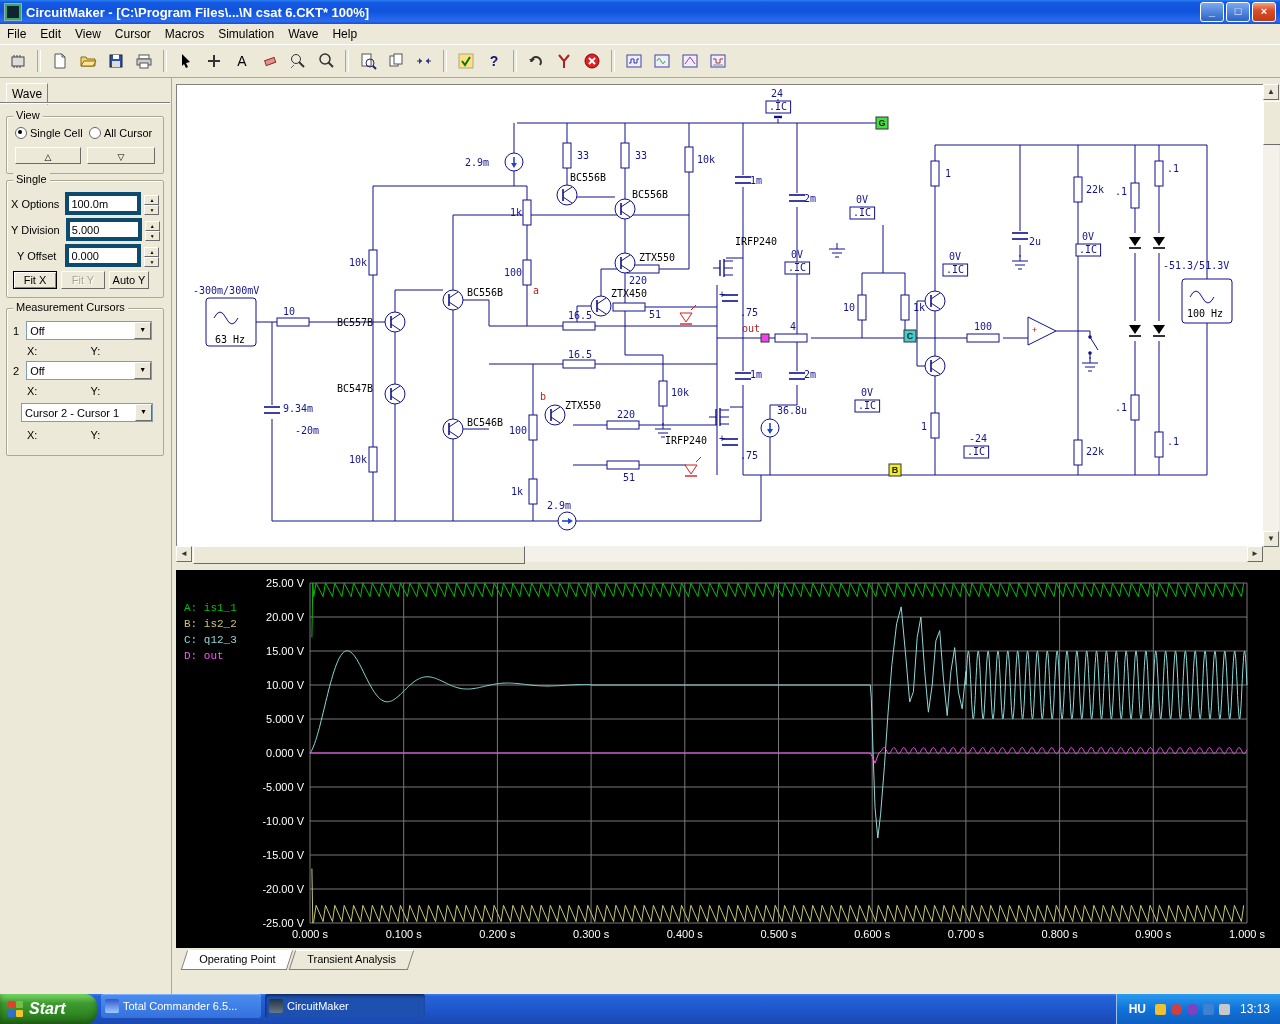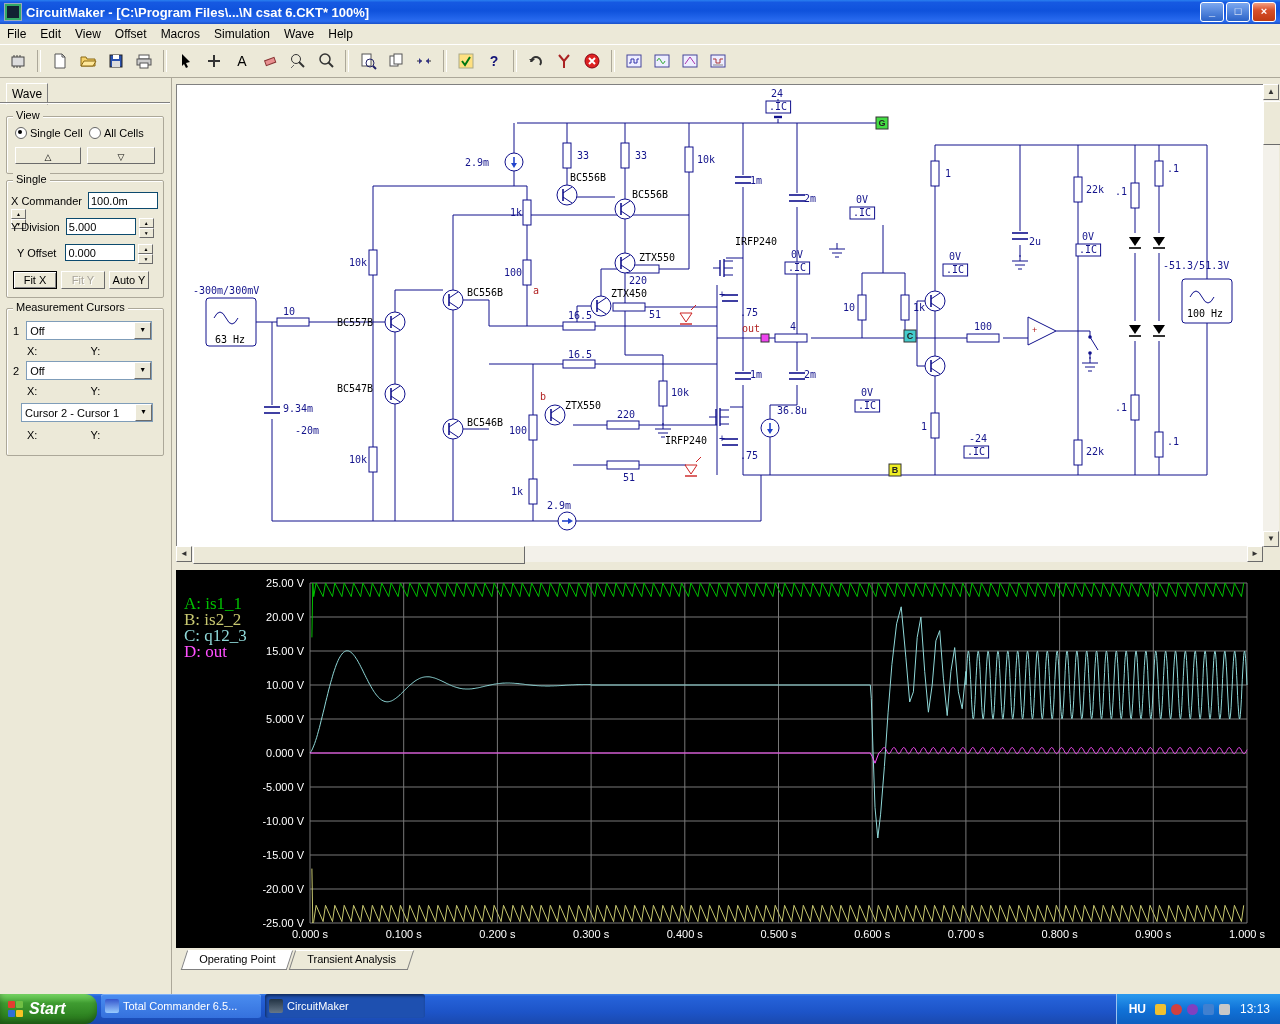--- a/index.html
+++ b/index.html
@@ -29,21 +29,21 @@
   .panel-line{position:absolute;left:0;top:25px;width:170px;border-top:1px solid #fff;box-shadow:0 -1px 0 #808080;}
   .grp{position:absolute;border:1px solid #aca899;border-radius:2px;box-shadow:inset 1px 1px 0 #fff;}
   .grp-title{position:absolute;top:-8px;left:6px;background:#ece9d8;padding:0 3px;font-size:11px;}
   .rad{display:inline-block;width:10px;height:10px;border-radius:50%;border:1px solid #666;background:#fff;vertical-align:-2px;margin-right:3px;}
   .rad.on::after{content:'';display:block;width:4px;height:4px;border-radius:50%;background:#000;margin:2px;}
   .sm{font-size:11px;}
   .btn3{background:#ece9d8;border:1px solid;border-color:#fff #6b6b6b #6b6b6b #fff;font-size:11px;
     font-family:"Liberation Sans",sans-serif;padding:0;}
   .btn-default{border:1px solid #000;box-shadow:inset 1px 1px 0 #fff,inset -1px -1px 0 #888;}
   .btn-dis{color:#a8a49a;text-shadow:1px 1px 0 #fff;}
-  .field{width:64px;height:15px;border:1px solid #0c4a6e;font-size:11px;padding:0 2px;font-family:"Liberation Sans",sans-serif;}
+  .field{width:64px;height:15px;border:4px solid #0c4a6e;font-size:11px;padding:0 2px;font-family:"Liberation Sans",sans-serif;}
   .spin{display:inline-flex;flex-direction:column;vertical-align:middle;}
   .spin span{width:13px;height:8px;font-size:5px;line-height:8px;text-align:center;background:#ece9d8;
     border:1px solid;border-color:#fff #6b6b6b #6b6b6b #fff;}
   .combo{display:inline-flex;background:#fff;border:1px solid #7f9db9;height:17px;align-items:center;}
   .combo-val{flex:1;font-size:11px;padding:0 3px;overflow:hidden;white-space:nowrap;}
   .combo-btn{width:15px;height:15px;background:#ece9d8;border:1px solid;border-color:#fff #6b6b6b #6b6b6b #fff;
     font-size:7px;text-align:center;line-height:14px;margin:0;}
   
   #circuit-view{left:176px;top:84px;width:1086px;height:461px;background:#fff;border:1px solid #808080;box-sizing:content-box;}
   
@@ -52,21 +52,21 @@
   #vscroll{left:1263px;top:84px;width:16px;height:463px;background:#f3f1ea;}
   #vscroll .sb-btn{width:16px;height:16px;line-height:14px;}
   #v-thumb{position:absolute;left:0;top:17px;width:16px;height:42px;background:#ece9d8;border:1px solid;border-color:#fff #6b6b6b #6b6b6b #fff;}
   #vscroll .down{position:absolute;bottom:0;}
   #hscroll{left:176px;top:546px;width:1087px;height:16px;background:#f3f1ea;}
   #hscroll .sb-btn{width:16px;height:16px;line-height:14px;position:absolute;top:0;}
   #hscroll .right{right:0;}
   #h-thumb{position:absolute;left:17px;top:0;width:330px;height:16px;background:#ece9d8;border:1px solid;border-color:#fff #6b6b6b #6b6b6b #fff;}
   
   #wave-view{left:176px;top:570px;width:1104px;height:378px;background:#000;}
-  #wave-legend{position:absolute;left:8px;top:24px;font-family:Liberation Serif, serif;font-size:17px;}
+  #wave-legend{position:absolute;left:8px;top:32px;font-family:Liberation Mono, monospace;font-size:11px;}
   #wave-legend div{height:16px;}
   
   #sheet-tabs{left:176px;top:950px;width:1104px;height:22px;display:flex;align-items:flex-start;padding-left:8px;box-sizing:border-box;}
   .sheet-tab{height:18px;padding:0 14px;margin-right:2px;transform:skewX(-18deg);border:1px solid #808080;border-top:1px solid #fff;background:#ece9d8;line-height:17px;}
   .sheet-tab.active{background:#fff;}
   .sheet-tab span{display:inline-block;transform:skewX(18deg);font-size:11px;}
   
   #taskbar{left:0;top:994px;width:1280px;height:30px;
     background:linear-gradient(180deg,#3c81e8 0%,#2663da 8%,#1d54c8 60%,#1a49ae 100%);display:flex;align-items:flex-start;}
   #start-btn{width:97px;height:30px;border-radius:0 12px 12px 0;
@@ -94,21 +94,21 @@
   <span style="flex:1;">CircuitMaker - [C:\Program Files\...\N csat 6.CKT* 100%]</span>
   <span class="cap-btn cap-min">_</span>
   <span class="cap-btn cap-max">□</span>
   <span class="cap-btn cap-close">×</span>
 </div>
 
 <div class="abs" id="menubar">
     <span class="menu-item">File</span>
     <span class="menu-item">Edit</span>
     <span class="menu-item">View</span>
-    <span class="menu-item">Offset</span>
+    <span class="menu-item">Cursor</span>
     <span class="menu-item">Macros</span>
     <span class="menu-item">Simulation</span>
     <span class="menu-item">Wave</span>
     <span class="menu-item">Help</span>
   </div>
 <div class="abs" id="toolbar">
     <button class="tb-btn">
       <svg width="18" height="18" viewBox="0 0 18 18">
         <rect x="3" y="5" width="12" height="9" fill="#ddd" stroke="#444"></rect>
         <path d="M5 3v2M8 3v2M11 3v2M5 14v2M8 14v2M11 14v2" stroke="#444" fill="none"></path>
@@ -256,30 +256,30 @@
 <div class="abs" id="left-panel">
   <div class="panel-tab">Wave</div>
   <div class="panel-line"></div>
 
   <div class="grp" style="left:6px;top:38px;width:156px;height:56px;">
     <span class="grp-title">View</span>
     <div style="position:absolute;left:8px;top:10px;" class="sm">
       <span class="rad on"></span><span>Single Cell</span>
     </div>
     <div style="position:absolute;left:82px;top:10px;" class="sm">
-      <span class="rad"></span><span>All Cells</span>
+      <span class="rad"></span><span>All Cursor</span>
     </div>
     <button class="btn3" style="position:absolute;left:8px;top:30px;width:66px;height:17px;"><span style="font-size:9px;">△</span></button>
     <button class="btn3" style="position:absolute;left:80px;top:30px;width:68px;height:17px;"><span style="font-size:9px;">▽</span></button>
   </div>
 
   <div class="grp" style="left:6px;top:102px;width:156px;height:116px;">
     <span class="grp-title">Single</span>
     <div style="position:absolute;left:4px;top:11px;" class="sm">
-      <span>X Commander</span>
+      <span>X Options</span>
       <input class="field" style="margin-left: 3px;" value="100.0m">
       <span class="spin">
           <span>▲</span>
           <span>▼</span>
         </span>
     </div>
     <div style="position:absolute;left:4px;top:37px;" class="sm">
       <span>Y Division</span>
       <input class="field" style="margin-left: 3px;" value="5.000">
       <span class="spin">

